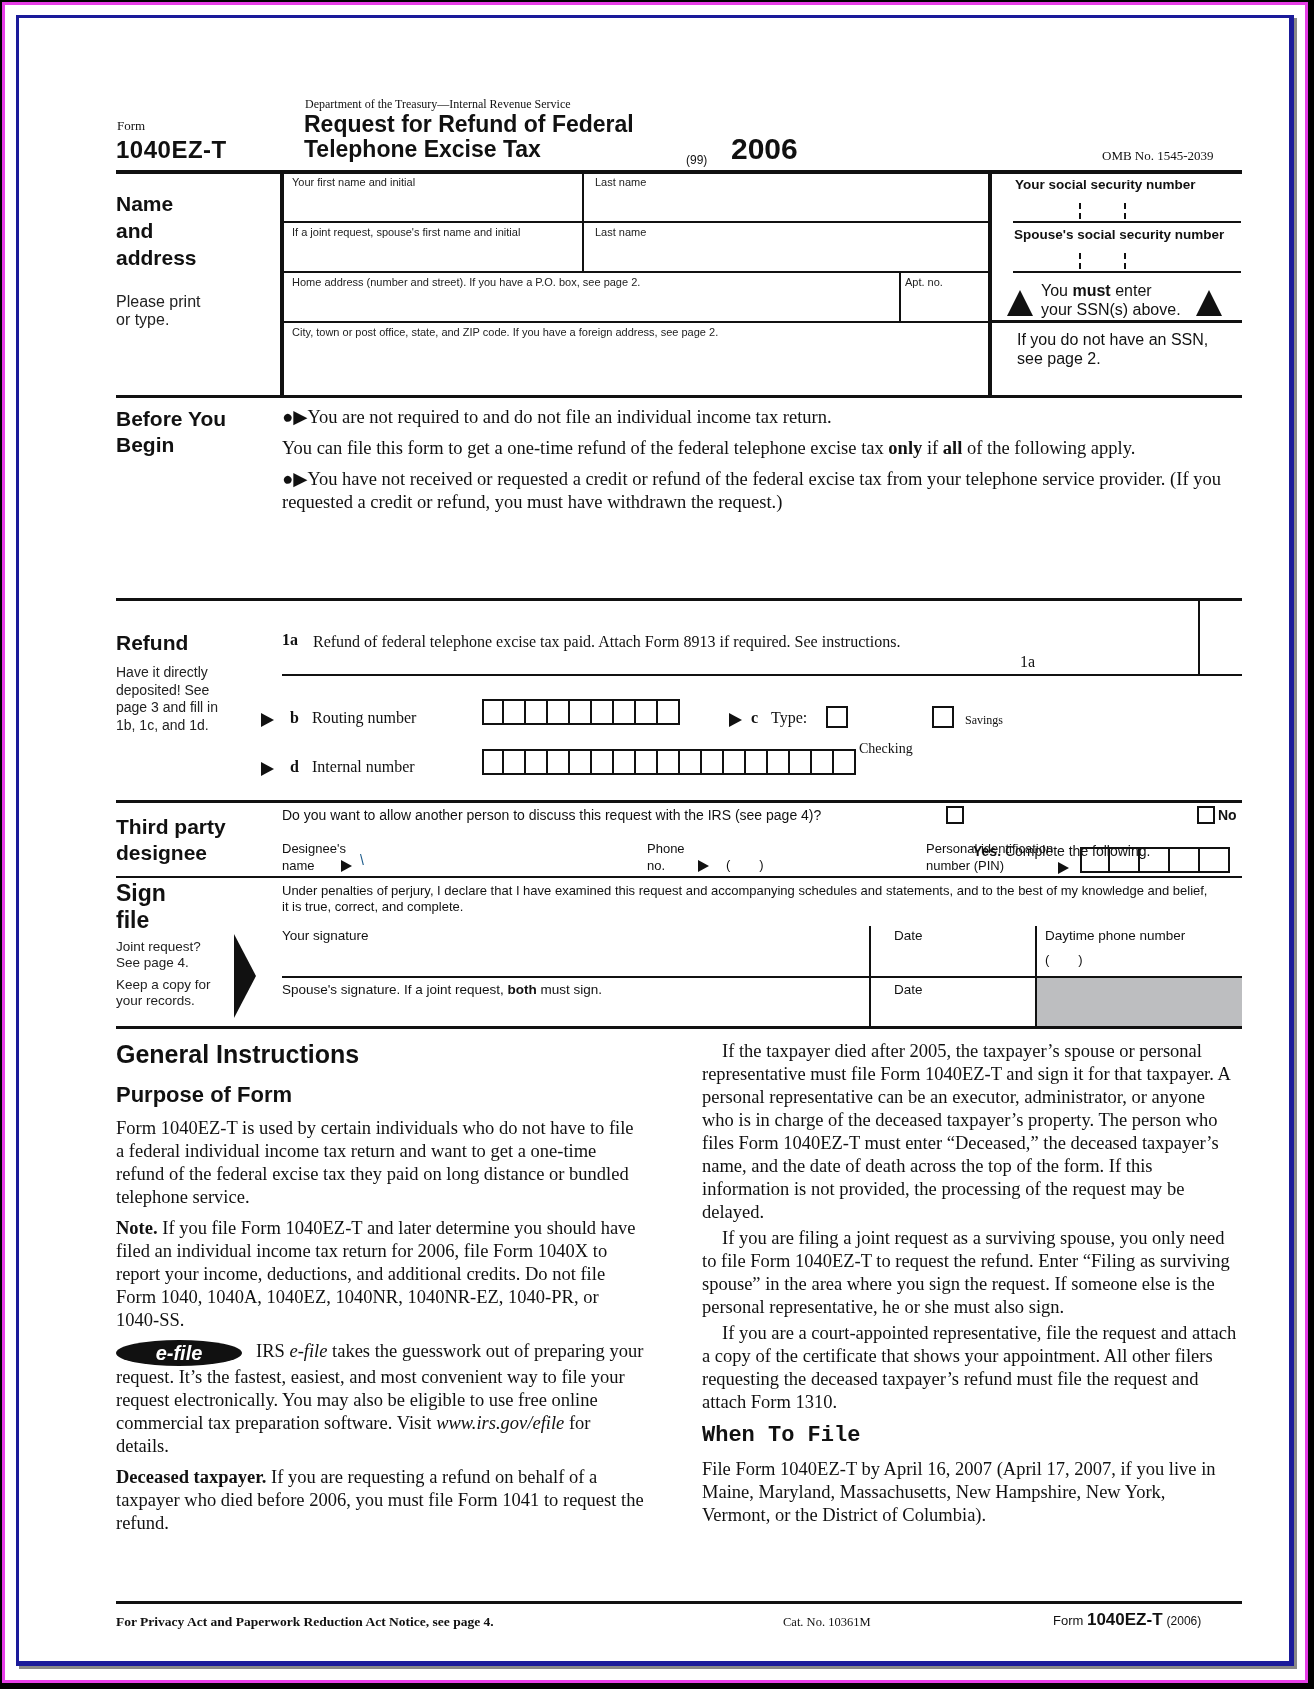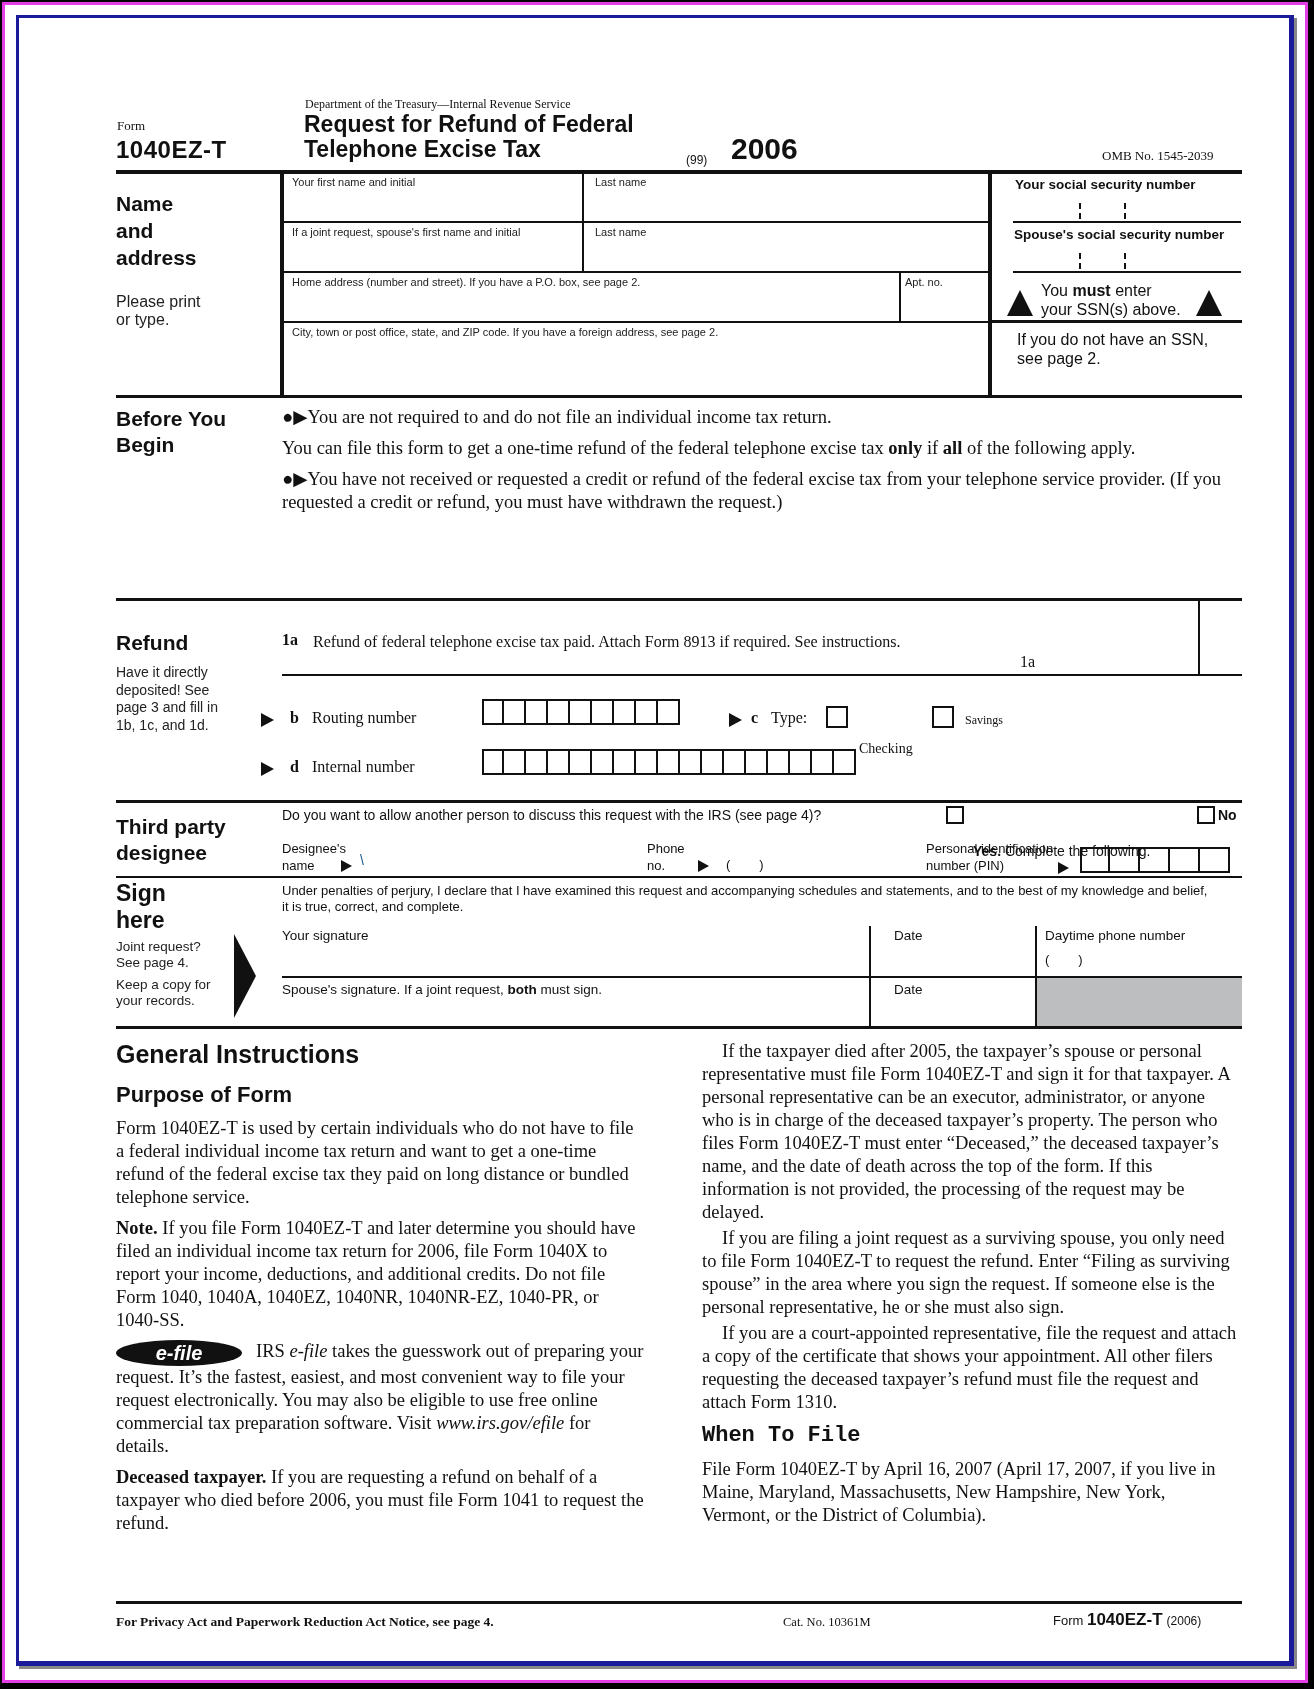--- a/index.html
+++ b/index.html
@@ -211,21 +211,21 @@
     <span style="width:30px;"></span>
       <span style="width:30px;"></span>
       <span style="width:30px;"></span>
       <span style="width:30px;"></span>
       <span style="width:30px;"></span>
   </div>
 
   <div class="hline" style="left:116px;top:876px;width:1126px;height:2px;"></div>
   <div class="sec-title" style="left:116px;top:880px;font-size:23px;line-height:27px;">
     <div>Sign</div>
-    <div>here</div>
+    <div>file</div>
   </div>
   <div class="side-note" style="left:116px;top:939px;width:108px;font-size:13.5px;line-height:16px;">Joint request? See page 4.</div>
   <div class="side-note" style="left:116px;top:977px;width:108px;font-size:13.5px;line-height:16px;">Keep a copy for your records.</div>
   <div class="abs" style="left:234px;top:934px;width:0;height:0;border-top:42px solid transparent;border-bottom:42px solid transparent;border-left:22px solid #111;"></div>
 
   <div class="abs" style="left:282px;top:883px;width:930px;font-size:13px;line-height:16px;">Under penalties of perjury, I declare that I have examined this request and accompanying schedules and statements, and to the best of my knowledge and belief, it is true, correct, and complete.</div>
 
   <div class="vline" style="left:869px;top:926px;width:2px;height:102px;"></div>
   <div class="vline" style="left:1035px;top:926px;width:2px;height:102px;"></div>
   <div class="hline" style="left:282px;top:976px;width:960px;height:2px;"></div>

